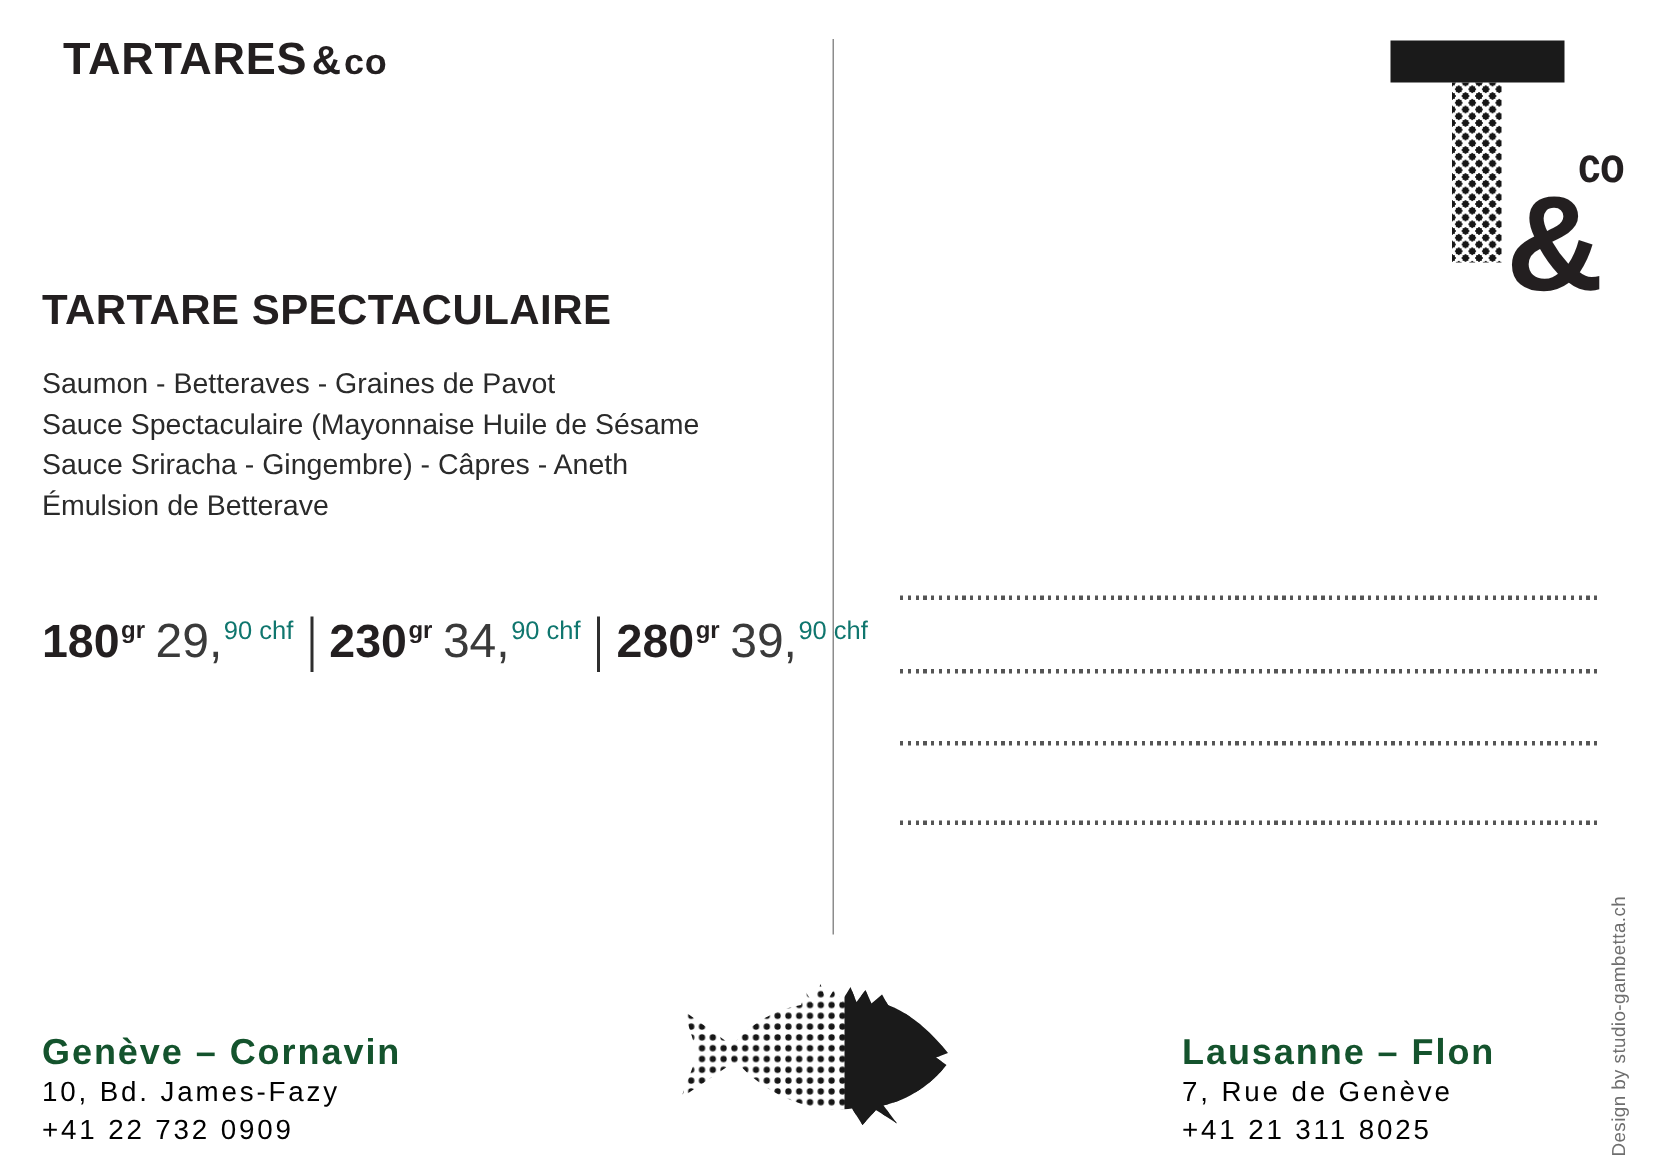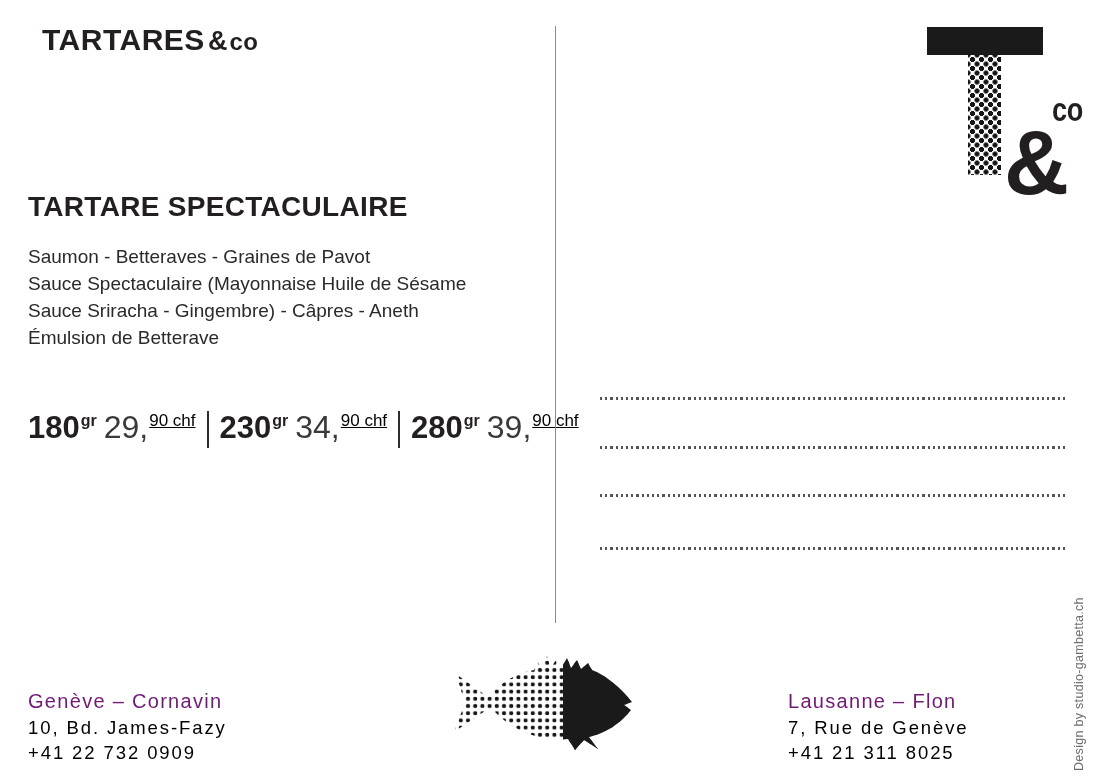--- a/index.html
+++ b/index.html
@@ -22,21 +22,21 @@
 
   
   .menu-title { position:absolute; left:28px; top:191px; font-size:28px; font-weight:700; letter-spacing:0.3px; white-space:nowrap; }
   .menu-desc { position:absolute; left:28px; top:243px; font-size:19px; line-height:27px; color:#2a2a2a; }
 
   .prices { position:absolute; left:28px; top:411px; display:flex; align-items:flex-start; white-space:nowrap; }
   .price { display:flex; align-items:flex-start; }
   .price-weight { font-size:31px; font-weight:700; line-height:33px; }
   .price-unit { font-size:16px; font-weight:700; margin:1px 0 0 1px; }
   .price-amount { font-size:32px; font-weight:400; line-height:33px; margin-left:7px; color:#3a3a3a; }
-  .price-sup { font-size:17px; color:#000000; margin:0 0 0 1px;text-decoration:underline; }
+  .price-sup { font-size:17px; color:#0f766e; margin:0 0 0 1px; }
   .price-sep { width:0; border-left:2.5px solid #2e2e2e; height:37px; margin:0 11px; }
 
   
   .divider-v { position:absolute; left:555px; top:26px; width:1px; height:597px; background:#8c8c8c; }
 
   
   .tlogo-bar { position:absolute; left:927px; top:27px; width:116px; height:28px; background:#1a1a1a; }
   .tlogo-stem {
     position:absolute; left:968px; top:55px; width:33px; height:120px;
     background-image:
@@ -60,21 +60,21 @@
   }
   .dotline-1 { top:397px; }
   .dotline-2 { top:446px; }
   .dotline-3 { top:494px; }
   .dotline-4 { top:547px; }
 
   
   .loc { position:absolute; line-height:25.5px; white-space:nowrap; }
   .loc-geneva { left:28px; top:689px; }
   .loc-lausanne { left:788px; top:689px; }
-  .loc-name { font-size:20px; font-weight:400; letter-spacing:1.3px; color:#701a75; }
+  .loc-name { font-size:24px; font-weight:700; letter-spacing:1.3px; color:#14532d; }
   .loc-addr, .loc-phone { font-size:18.5px; letter-spacing:1.9px; color:#000000; }
 
   
   .fish { position:absolute; left:450px; top:652px; width:192px; height:100px; }
 
   
   .credit {
     position:absolute; left:1068px; top:573px; width:22px; height:198px;
     writing-mode:vertical-rl; transform:rotate(180deg);
     font-size:12.5px; letter-spacing:0.3px; color:#6e6e6e;

